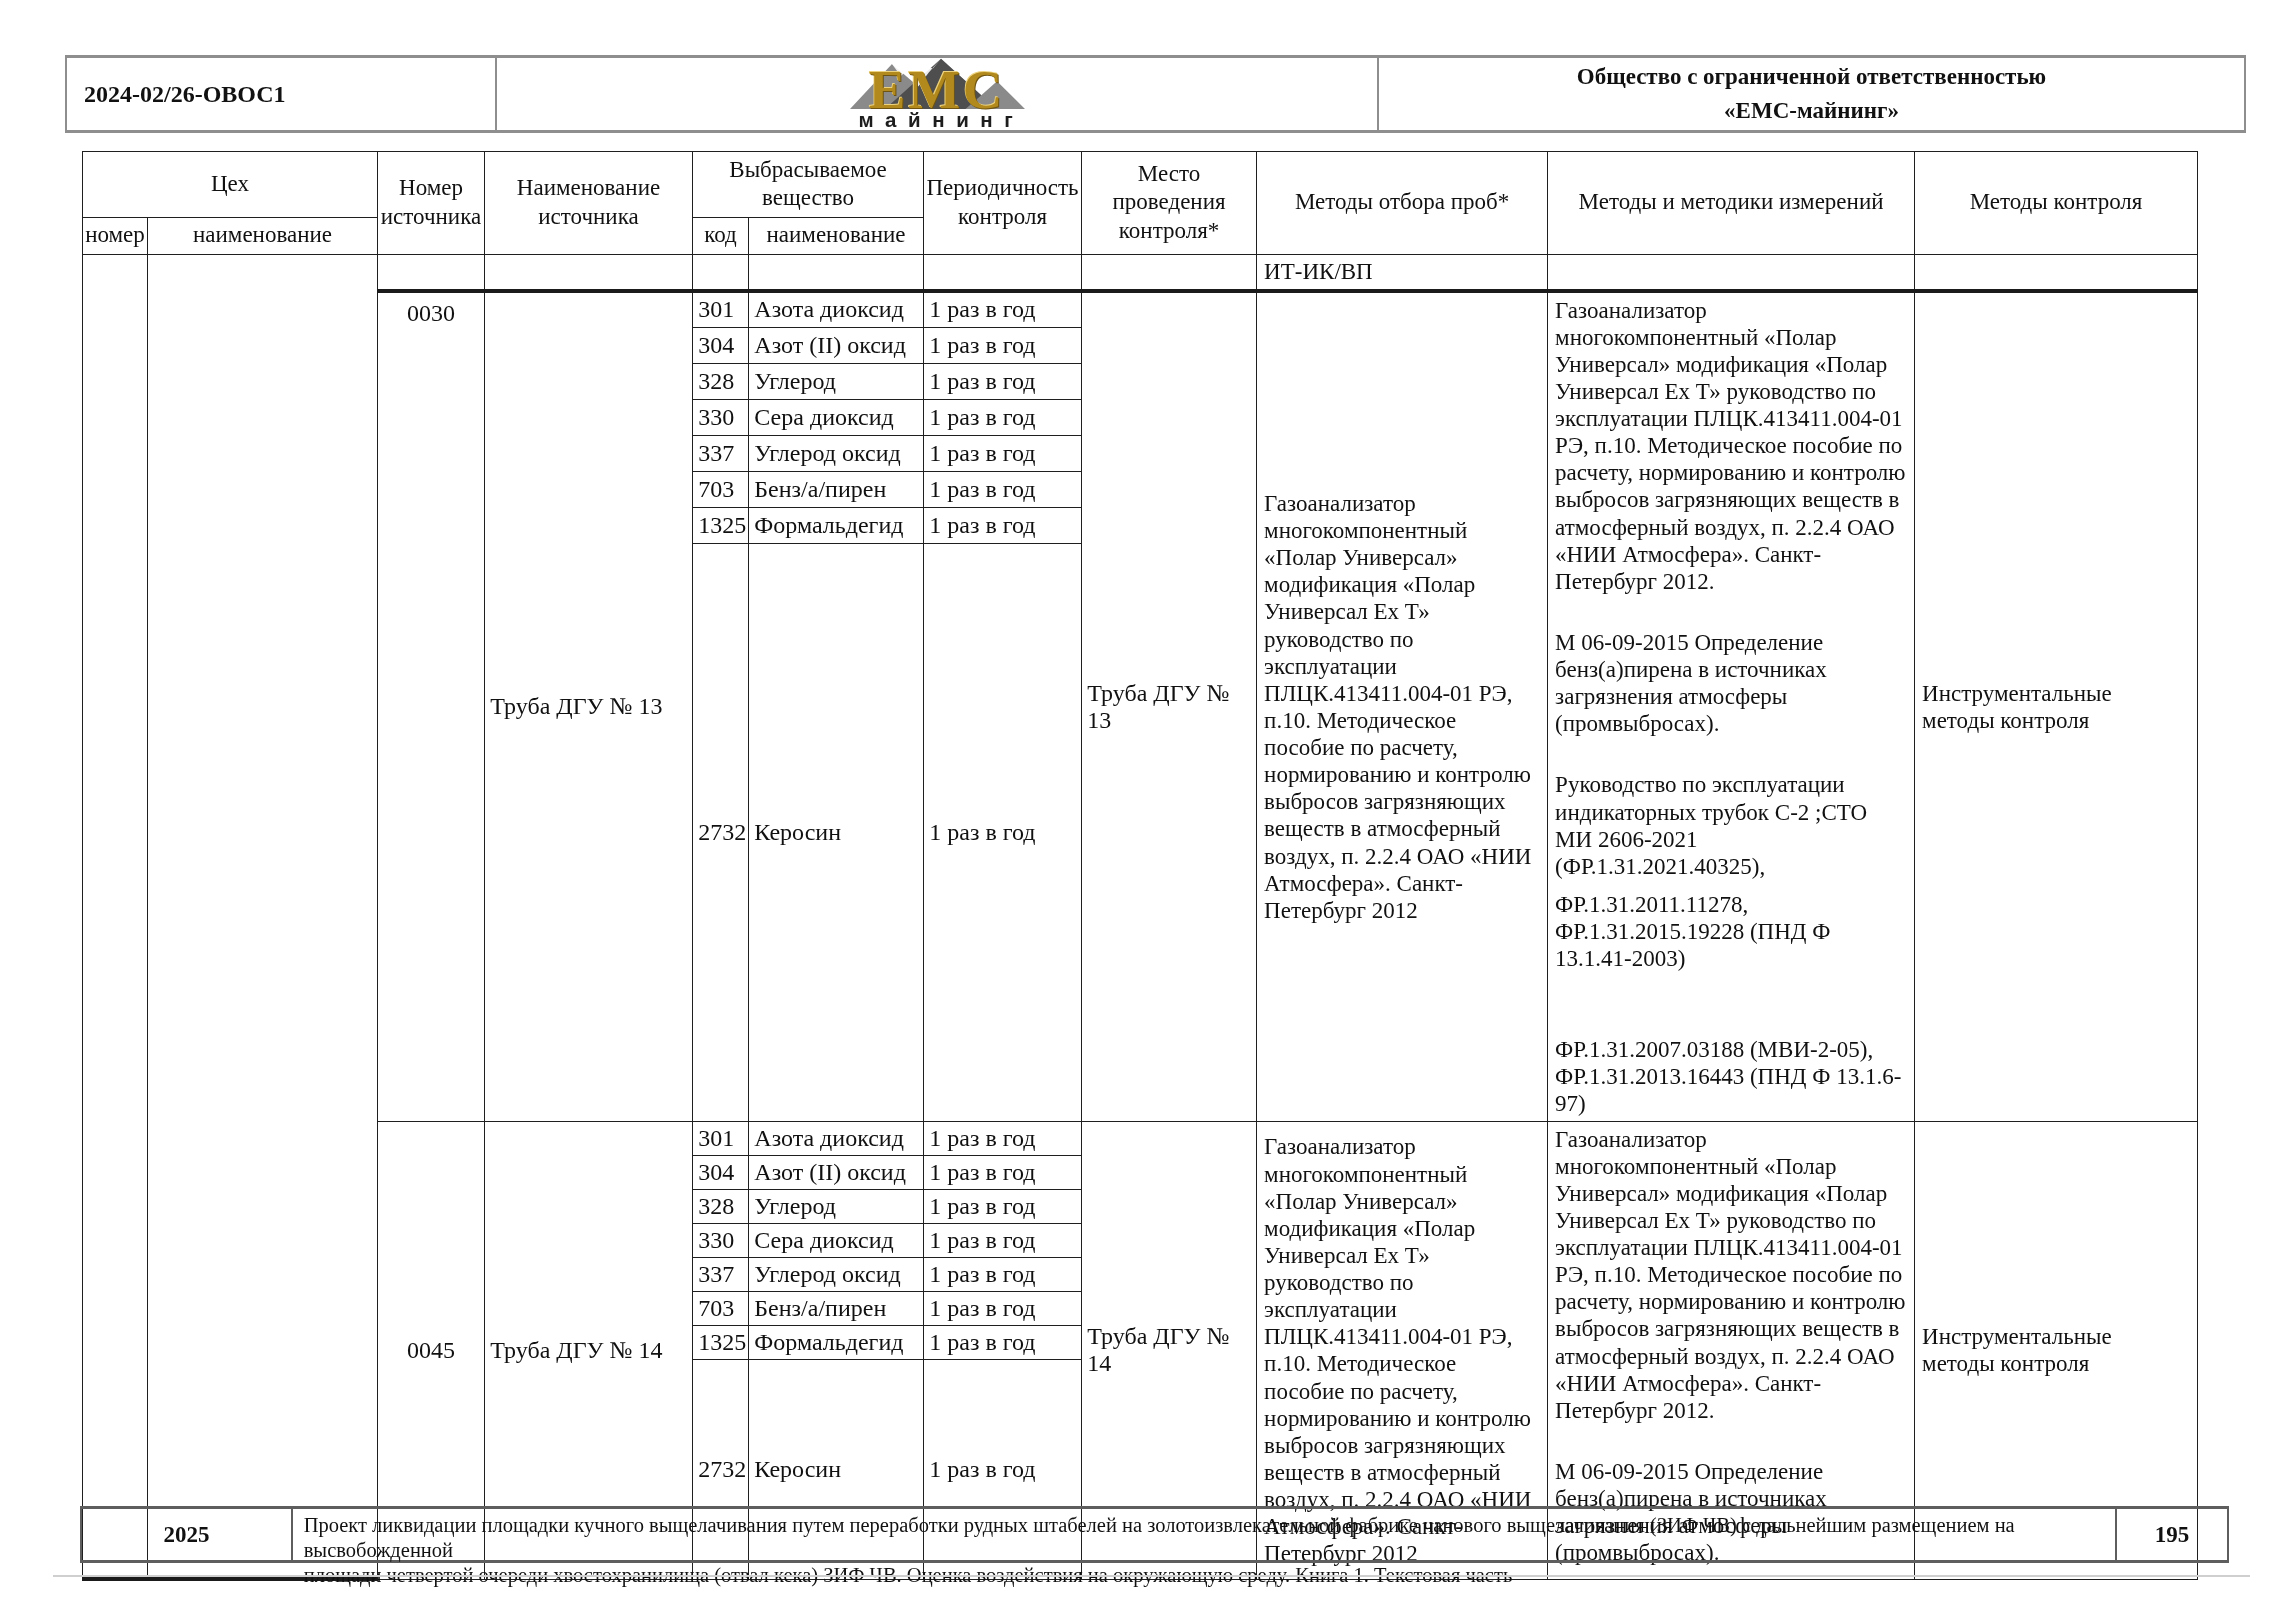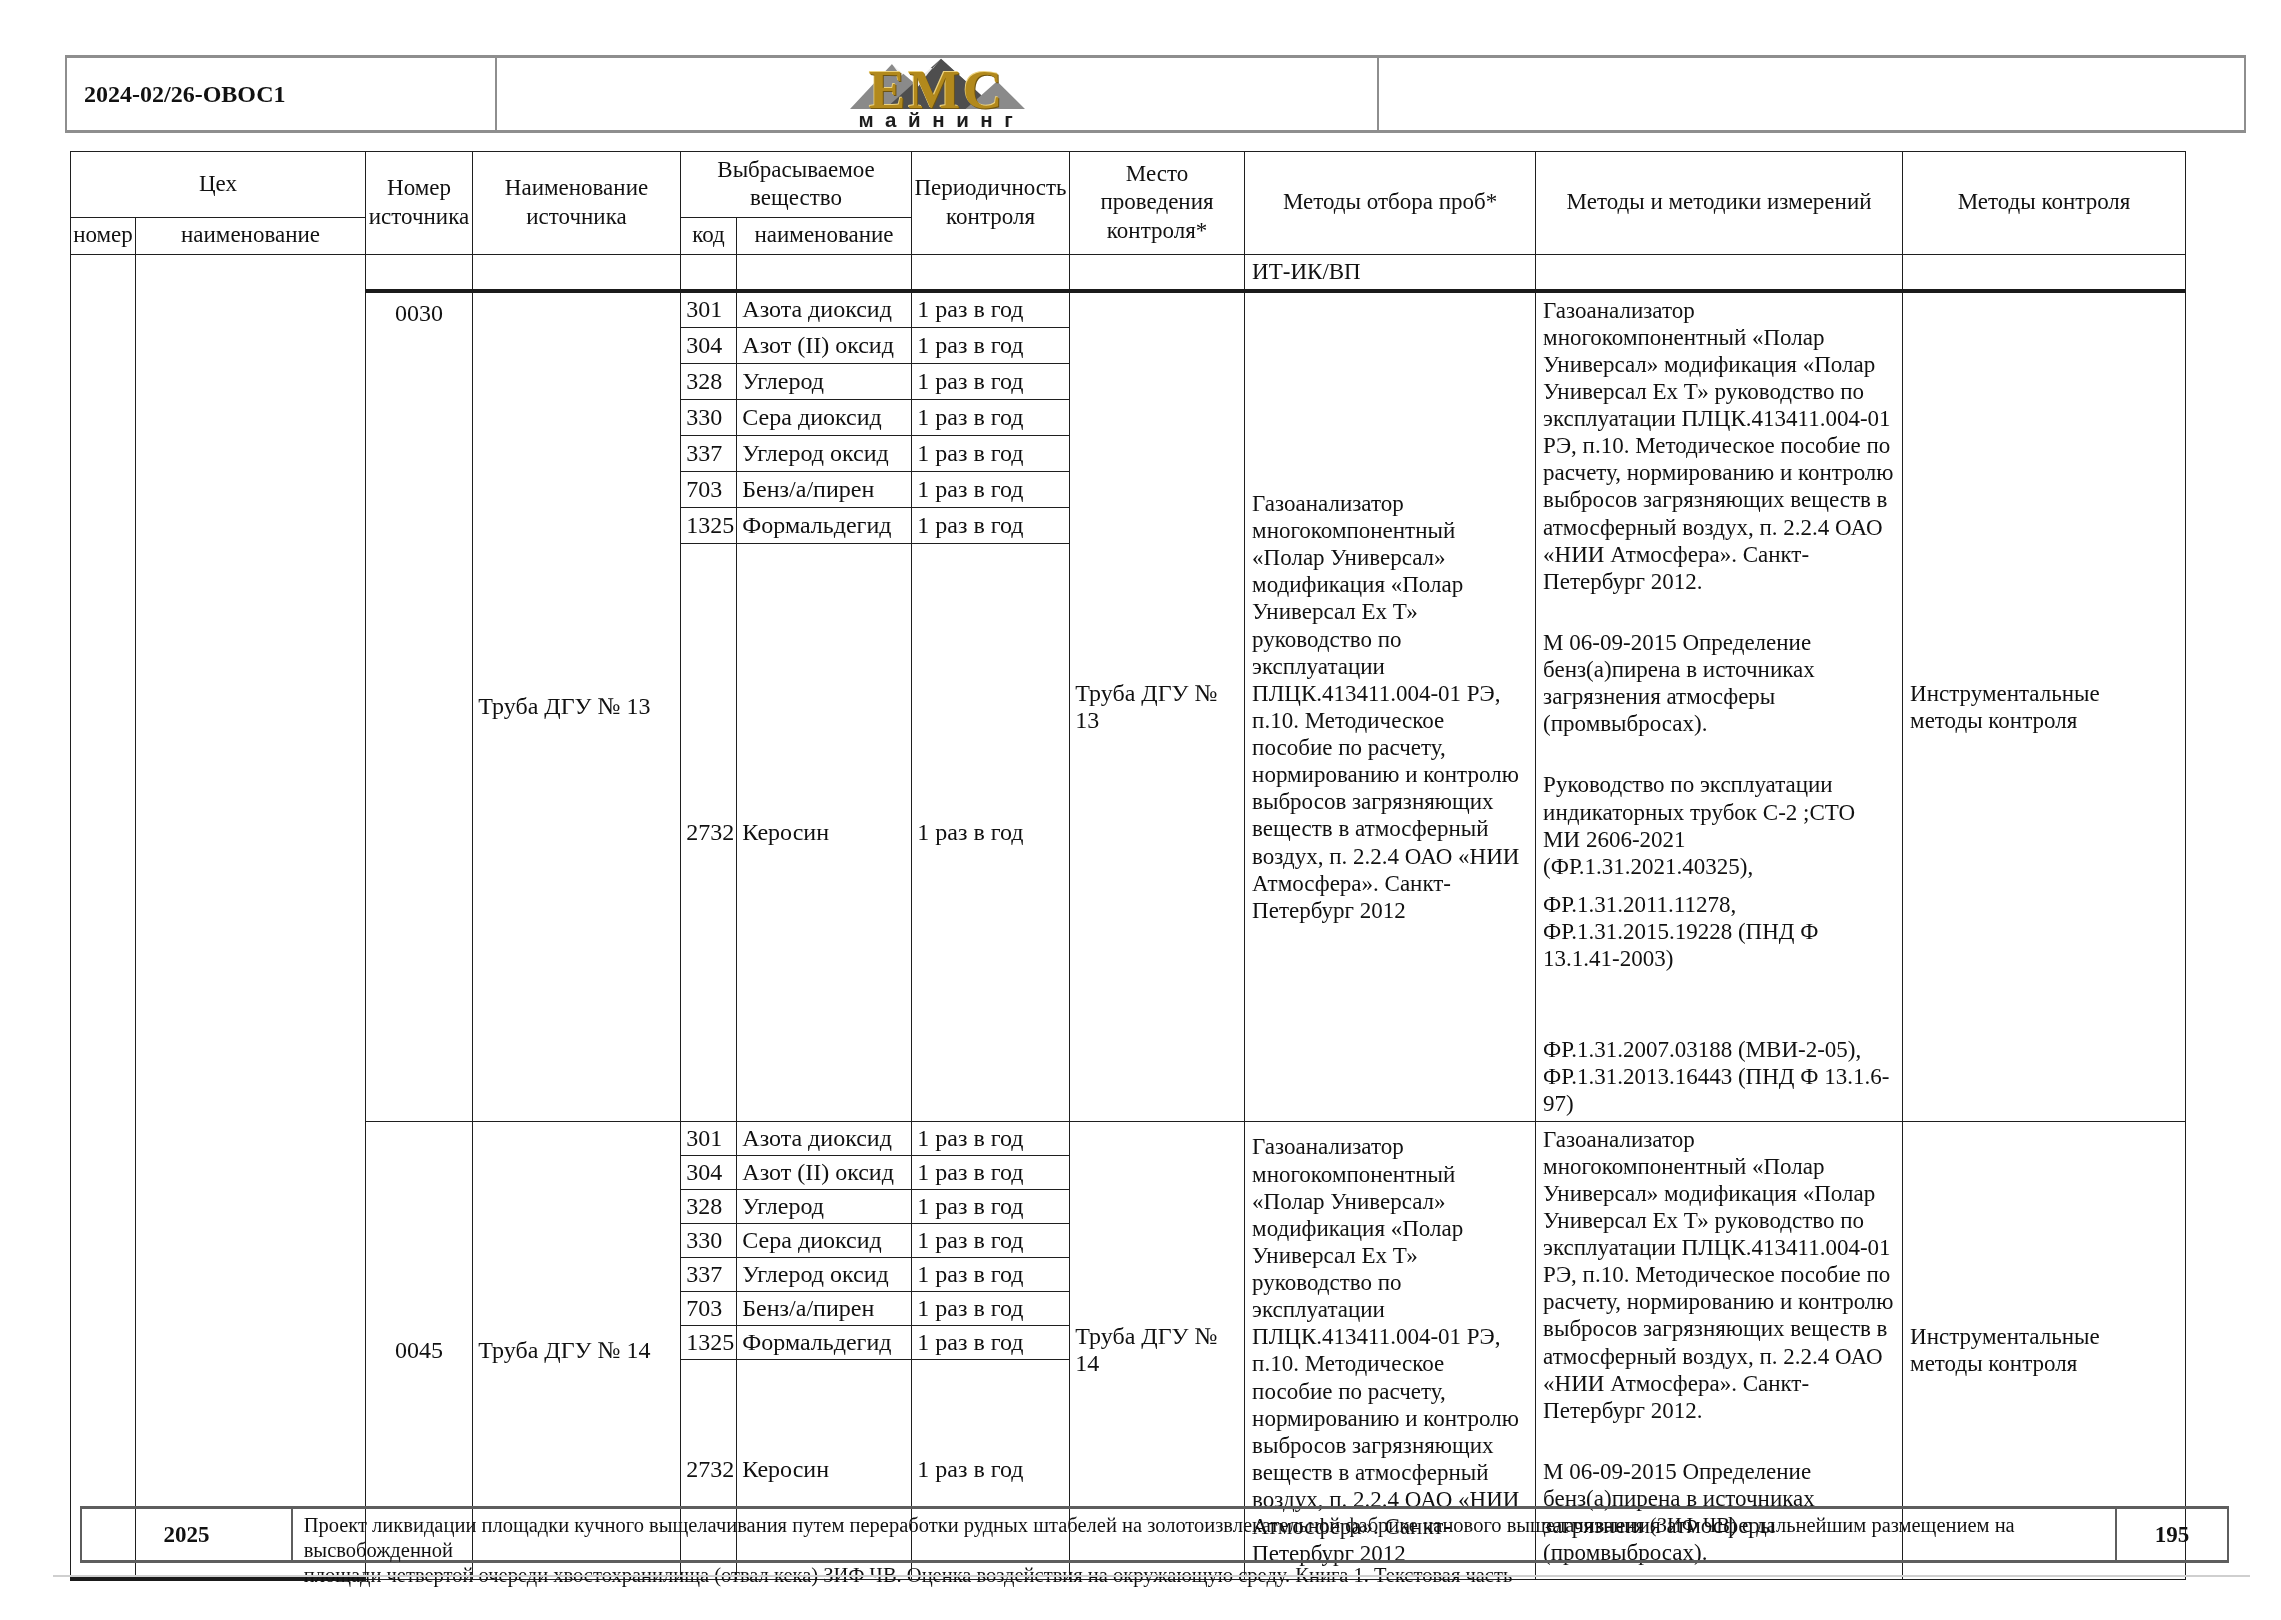--- a/index.html
+++ b/index.html
@@ -34,21 +34,21 @@
     color: #b2891c; text-shadow: 0.9px 0.9px 0 #6e5410, -0.9px -0.9px 0 #ecd27e;
   }
   .logo-sub {
     position: absolute; left: 0; bottom: 0; width: 100%; text-align: center;
     font-family: "Liberation Sans", sans-serif; font-size: 20.5px; color: #1d1d1d;
     letter-spacing: 11.6px; text-indent: 9px; font-weight: bold;
   }
 
   
   table.main {
-    position: absolute; left: 70px; top: 151px; width: 2115px;
+    position: absolute; left: 82px; top: 151px; width: 2115px;
     border-collapse: collapse; table-layout: fixed; font-size: 24px;
   }
   .main th, .main td {
     border: 1.8px solid #1f1f1f; vertical-align: middle;
     padding: 1.8px 5.3px; overflow: hidden; text-align: left;
   }
   .main th { font-weight: normal; text-align: center; padding: 3.6px 1.8px; font-size: 23px; line-height: 1.25; }
   .h-r1 { height: 55px; } .h-r2 { height: 32px; }
   .h-itik { height: 32px; } .h-sub { height: 34px; }
   .h-k1 { height: 545px; } .h-k2 { height: 220px; }
@@ -85,20 +85,24 @@
     <div class="th-cell th-logo">
       <div class="logo-box">
         <svg class="logo-mountain" viewBox="0 0 200 60" preserveAspectRatio="none">
           <polygon points="0,60 48,8 78,34 104,2 150,44 168,28 200,60" fill="#8a8a8a"></polygon>
           <polygon points="40,60 104,2 150,44 132,60" fill="#4e4e4e"></polygon>
           <polygon points="48,8 58,22 68,13 78,34 90,18 104,2 95,13" fill="#ffffff" opacity="0.9"></polygon>
         </svg>
         <div class="logo-emc">ЕМС</div>
         <div class="logo-sub">майнинг</div>
       </div>
+    </div>
+    <div class="th-cell th-company">
+      <div>Общество с ограниченной ответственностью</div>
+      <div>«ЕМС-майнинг»</div>
     </div>
   </div>
 
   <table class="main">
     <colgroup>
       <col style="width:65px">
         <col style="width:230px">
         <col style="width:107px">
       <col style="width:208px">
         <col style="width:56px">

